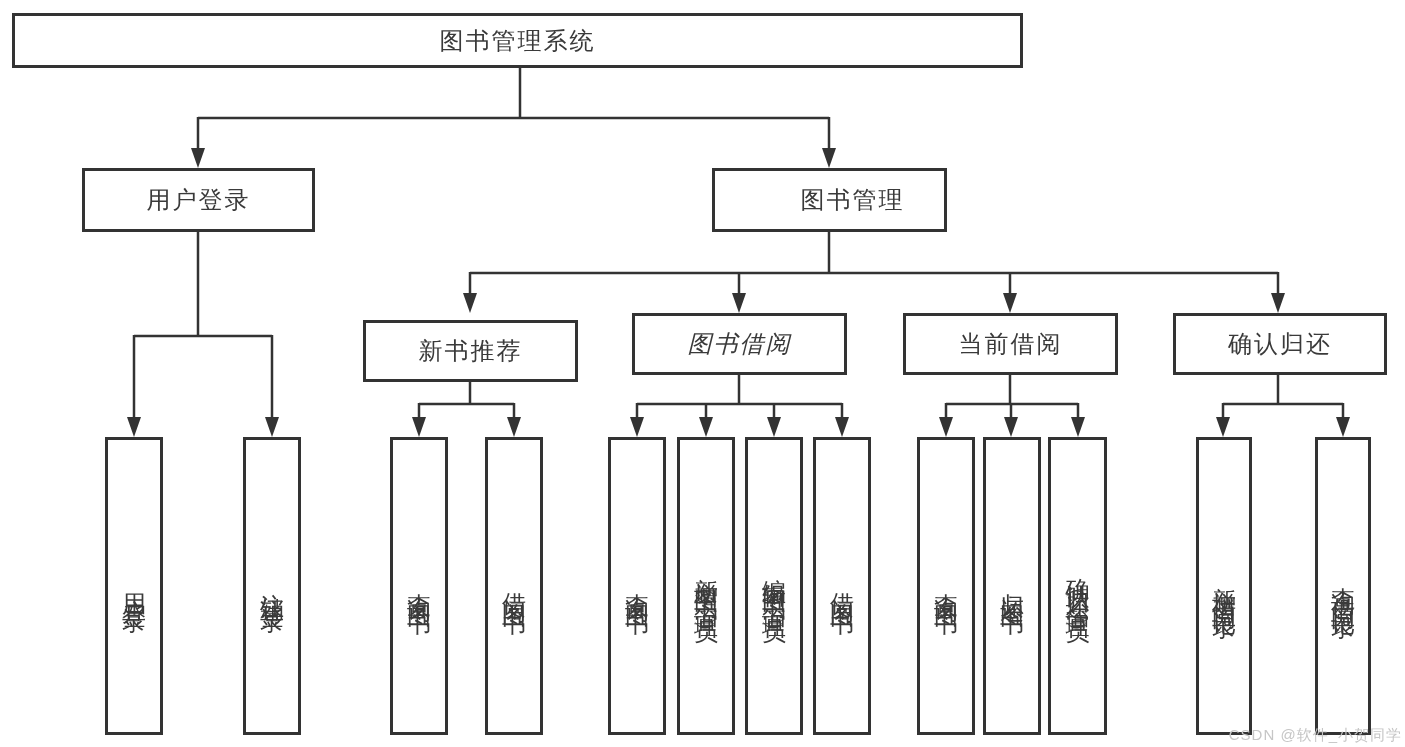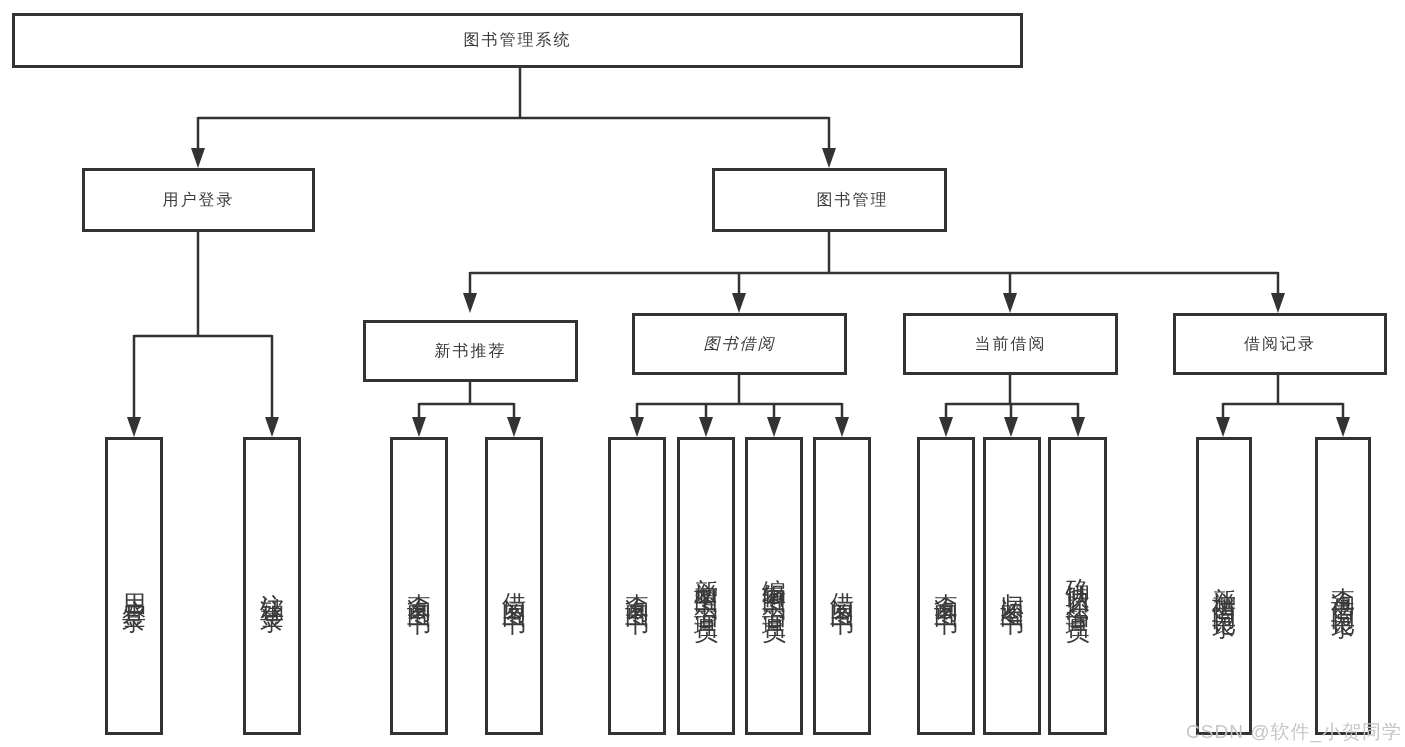--- a/index.html
+++ b/index.html
@@ -22,21 +22,21 @@
   }
   .hbox {
     position: absolute;
     box-sizing: border-box;
     border: 3px solid #333333;
     background: #ffffff;
     display: flex;
     align-items: center;
     justify-content: center;
     color: #3a3a3a;
-    font-size: 16px;
+    font-size: 24px;
     letter-spacing: 2px;
     white-space: nowrap;
   }
   .vbox {
     position: absolute;
     box-sizing: border-box;
     border: 3px solid #333333;
     background: #ffffff;
     display: flex;
     align-items: center;
@@ -47,21 +47,21 @@
     writing-mode: vertical-lr;
     text-orientation: mixed;
     font-size: 24px;
     letter-spacing: 6px;
     line-height: 1;
   }
   .watermark {
     position: absolute;
     right: 3px;
     bottom: 2px;
-    font-size: 19px;
+    font-size: 15px;
     color: #c6c6c6;
     letter-spacing: 1px;
     white-space: nowrap;
   }
 </style>
 </head>
 <body>
 
 <div id="canvas">
 
@@ -152,21 +152,21 @@
   <div class="hbox" style="left:363px; top:313px; width:215px; height:62px;margin-top:7px;">
     <span>新书推荐</span>
   </div>
   <div class="hbox" style="left:632px; top:313px; width:215px; height:62px;font-style:italic;">
     <span>图书借阅</span>
   </div>
   <div class="hbox" style="left:903px; top:313px; width:215px; height:62px;justify-content:center;">
     <span>当前借阅</span>
   </div>
   <div class="hbox" style="left:1173px; top:313px; width:214px; height:62px;">
-    <span>借阅记录</span>
+    <span>确认归还</span>
   </div>
 
   <div class="vbox" style="left:105px; top:437px; width:58px; height:298px;">
     <span class="vlabel">用户登录</span>
   </div>
   <div class="vbox" style="left:243px; top:437px; width:58px; height:298px;">
     <span class="vlabel">注销登录</span>
   </div>
 
   <div class="vbox" style="left:390px; top:437px; width:58px; height:298px;">

